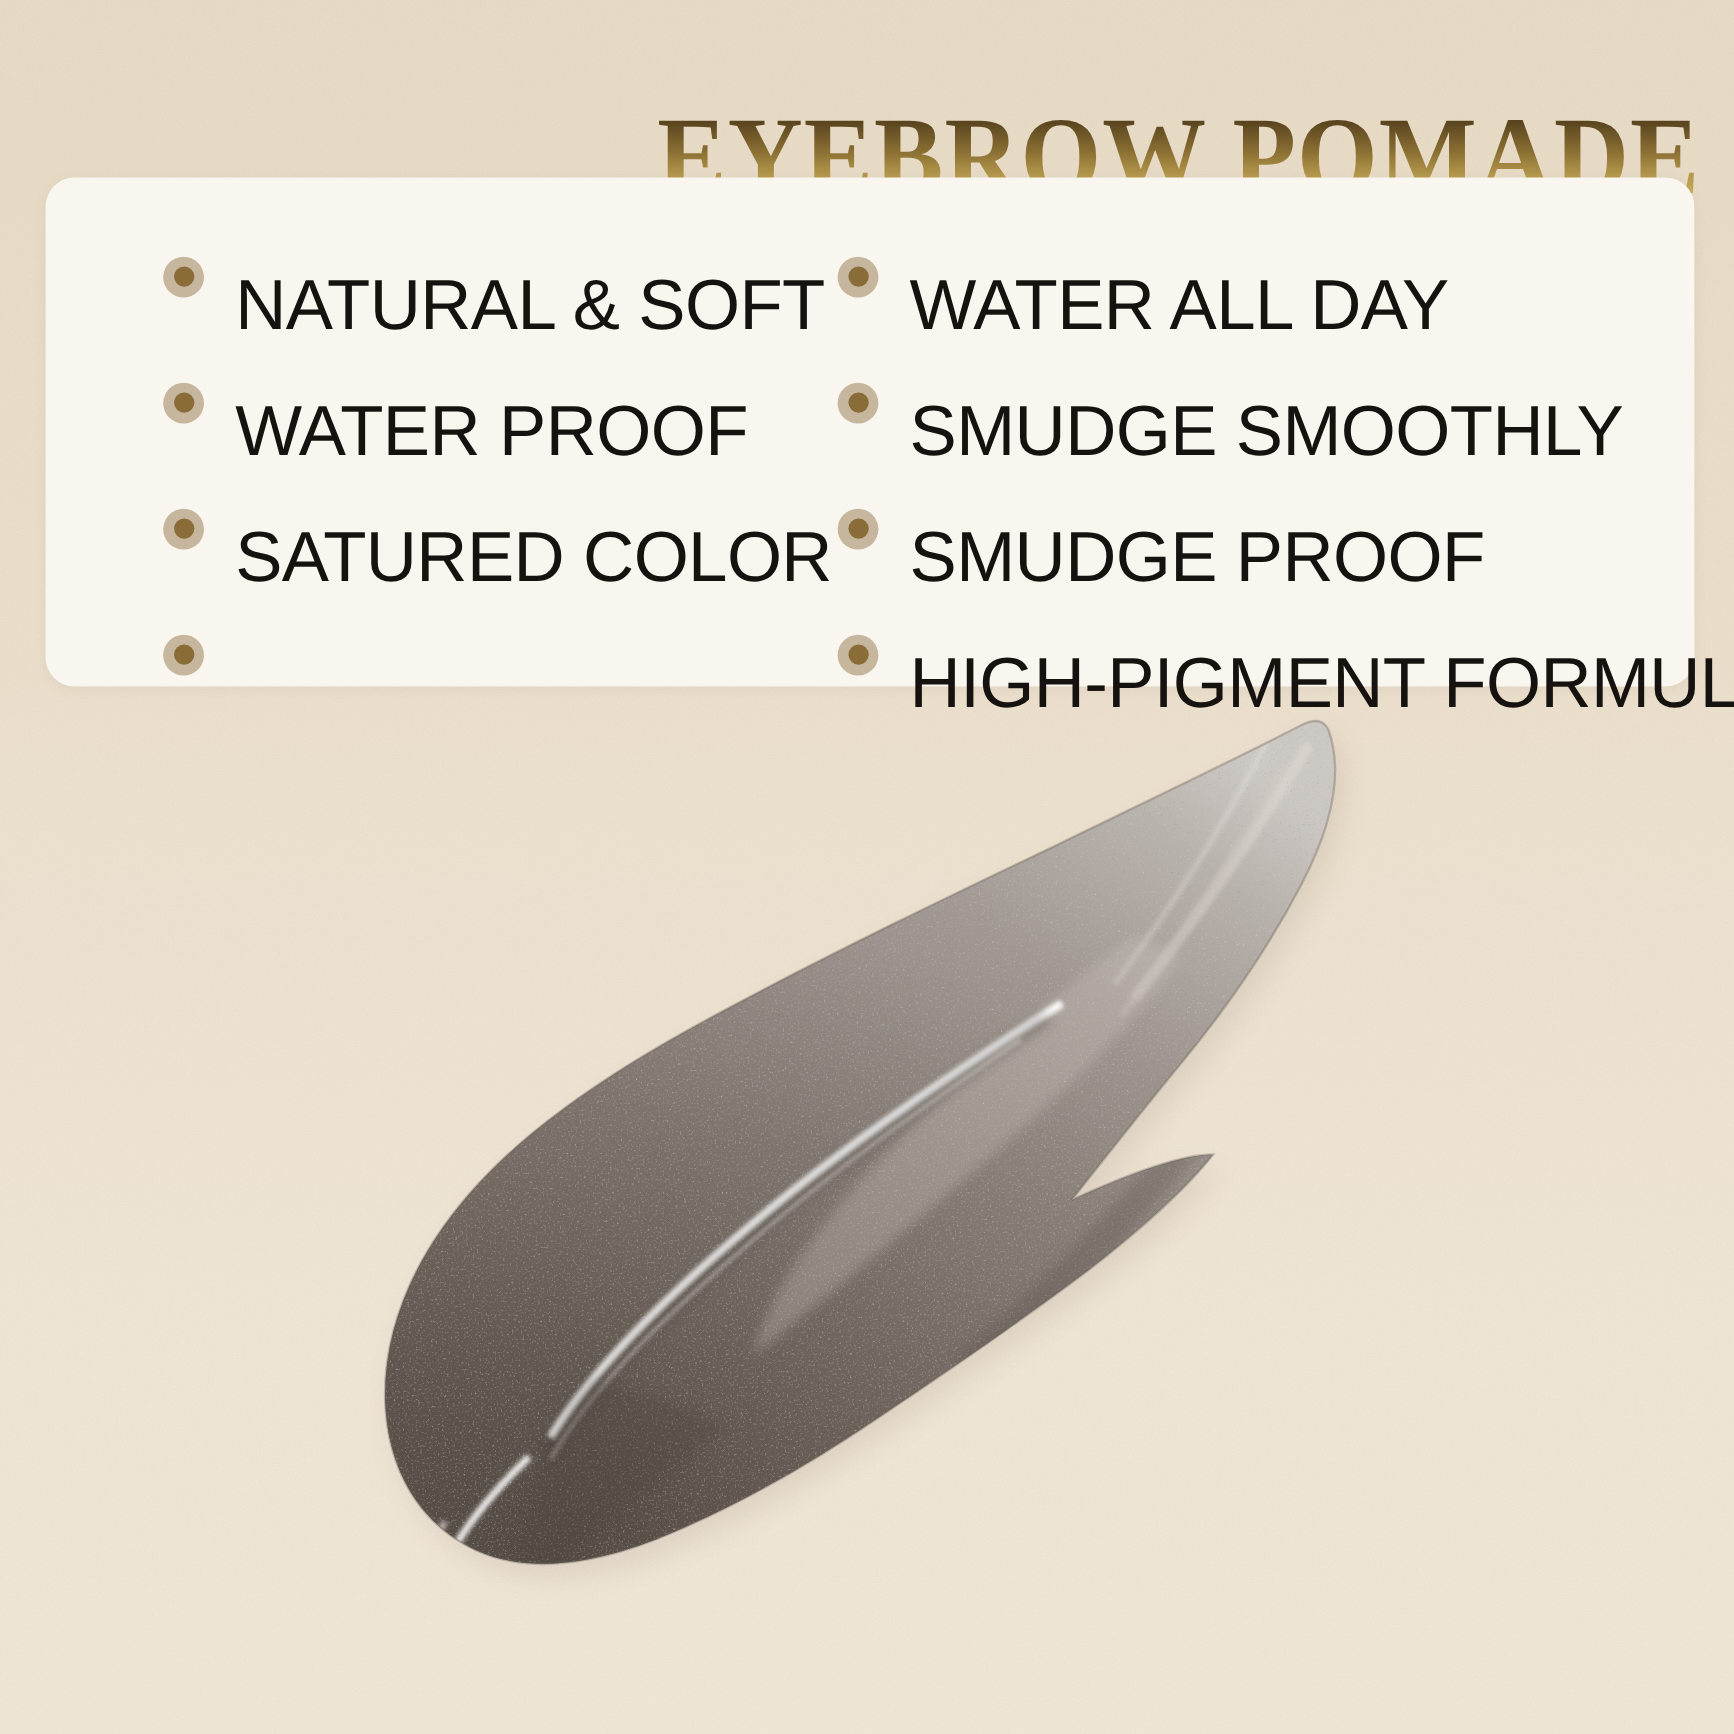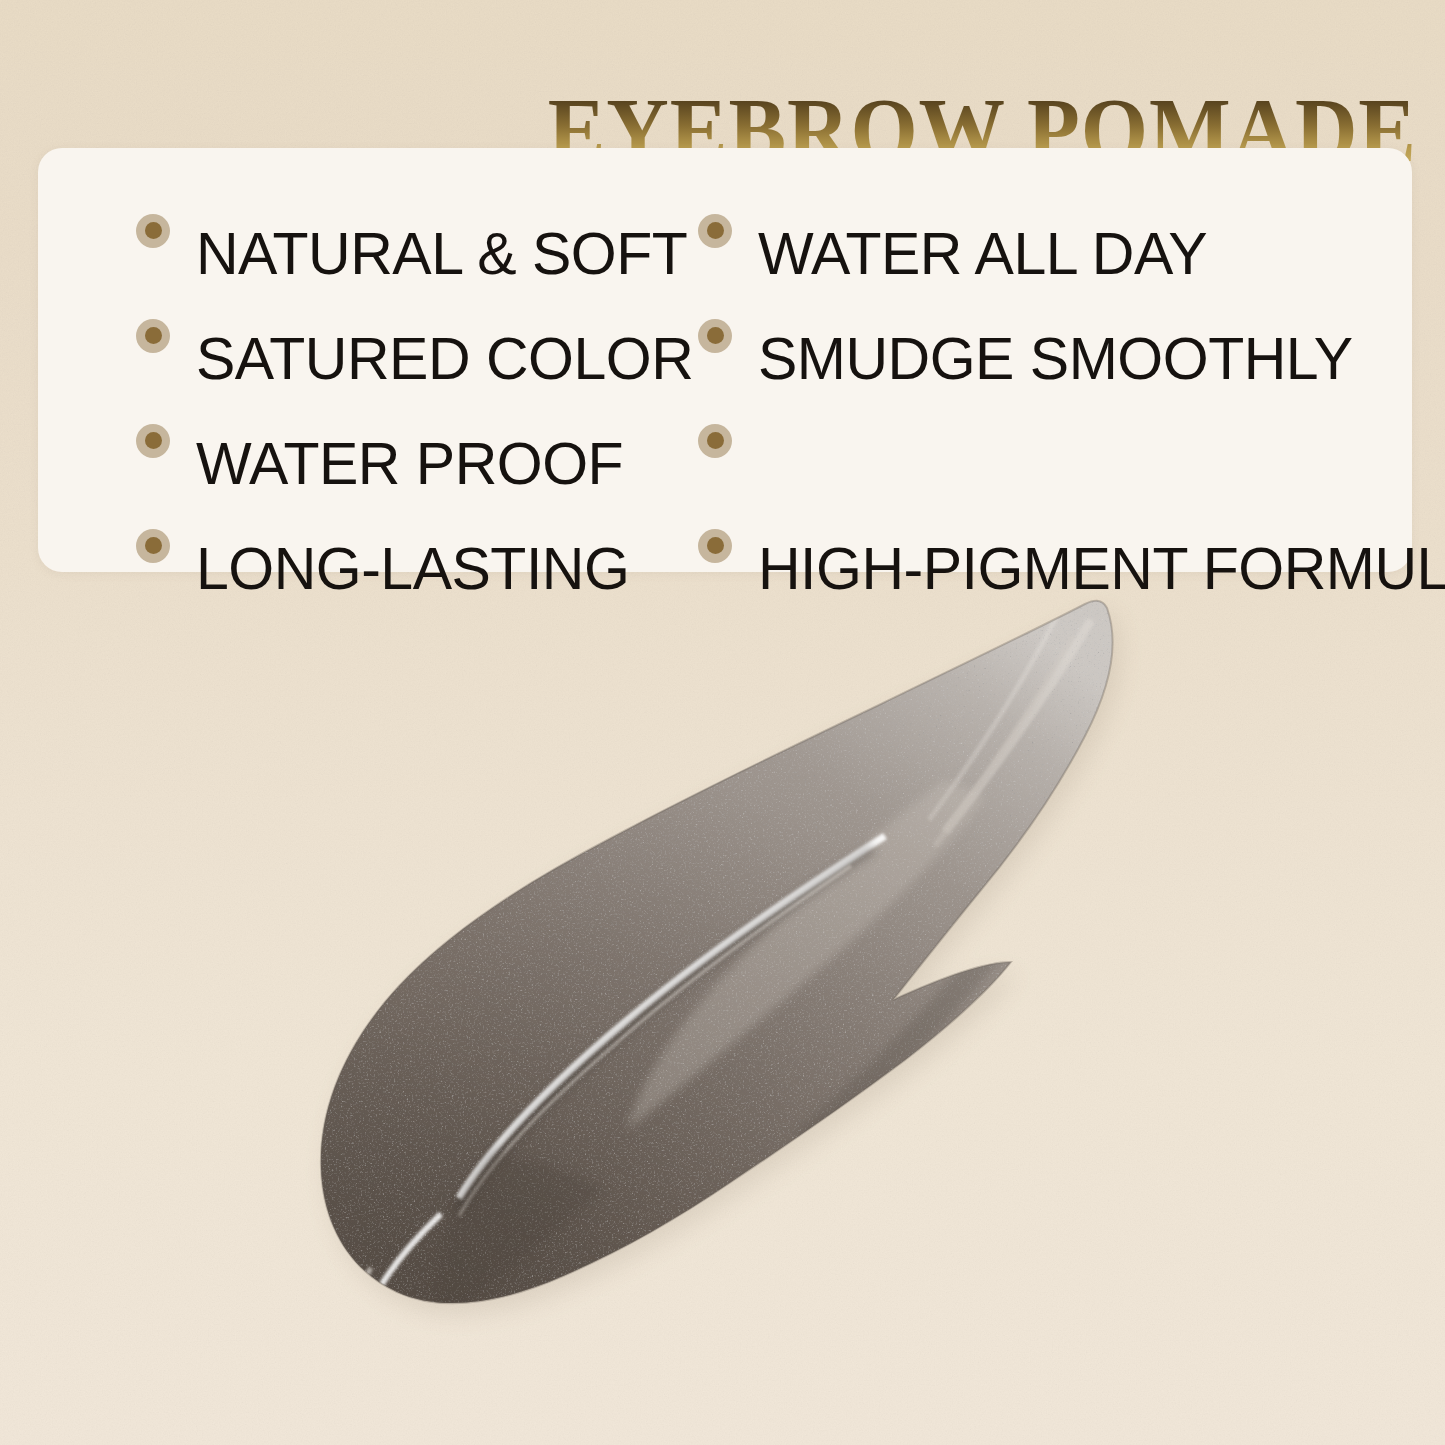--- a/index.html
+++ b/index.html
@@ -157,35 +157,34 @@
         <span class="bullet">
             <i></i>
           </span>
         <span class="feature-label">NATURAL &amp; SOFT</span>
       </div>
 
       <div class="feature-item">
         <span class="bullet">
             <i></i>
           </span>
+        <span class="feature-label">WATER PROOF</span>
+      </div>
+
+      <div class="feature-item">
+        <span class="bullet">
+            <i></i>
+          </span>
         <span class="feature-label">SATURED COLOR</span>
       </div>
 
       <div class="feature-item">
         <span class="bullet">
             <i></i>
           </span>
-        <span class="feature-label">WATER PROOF</span>
-      </div>
-
-      <div class="feature-item">
-        <span class="bullet">
-            <i></i>
-          </span>
-        <span class="feature-label">LONG-LASTING</span>
       </div>
 
     </div>
 
     <div class="feature-col" id="col-right">
 
       <div class="feature-item">
         <span class="bullet">
             <i></i>
           </span>
@@ -196,20 +195,21 @@
         <span class="bullet">
             <i></i>
           </span>
         <span class="feature-label">SMUDGE SMOOTHLY</span>
       </div>
 
       <div class="feature-item">
         <span class="bullet">
             <i></i>
           </span>
+        <span class="feature-label">SMUDGE PROOF</span>
       </div>
 
       <div class="feature-item">
         <span class="bullet">
             <i></i>
           </span>
         <span class="feature-label">HIGH-PIGMENT FORMULA</span>
       </div>
 
     </div>

